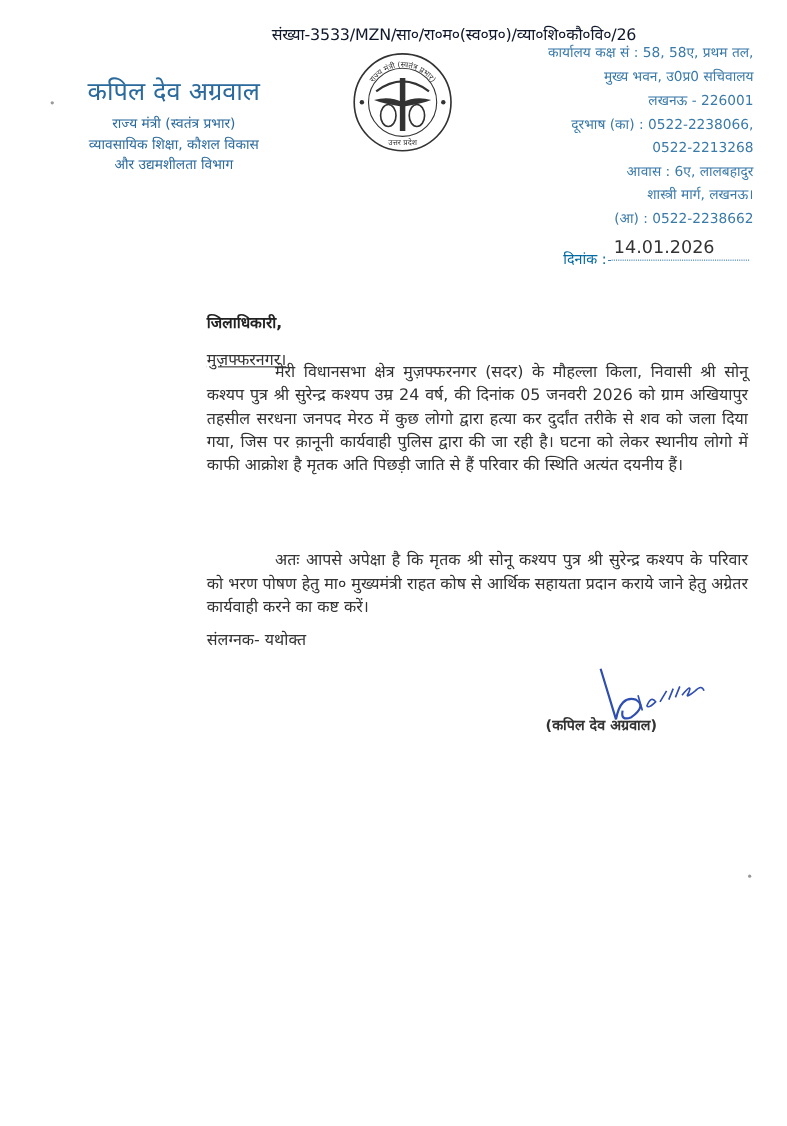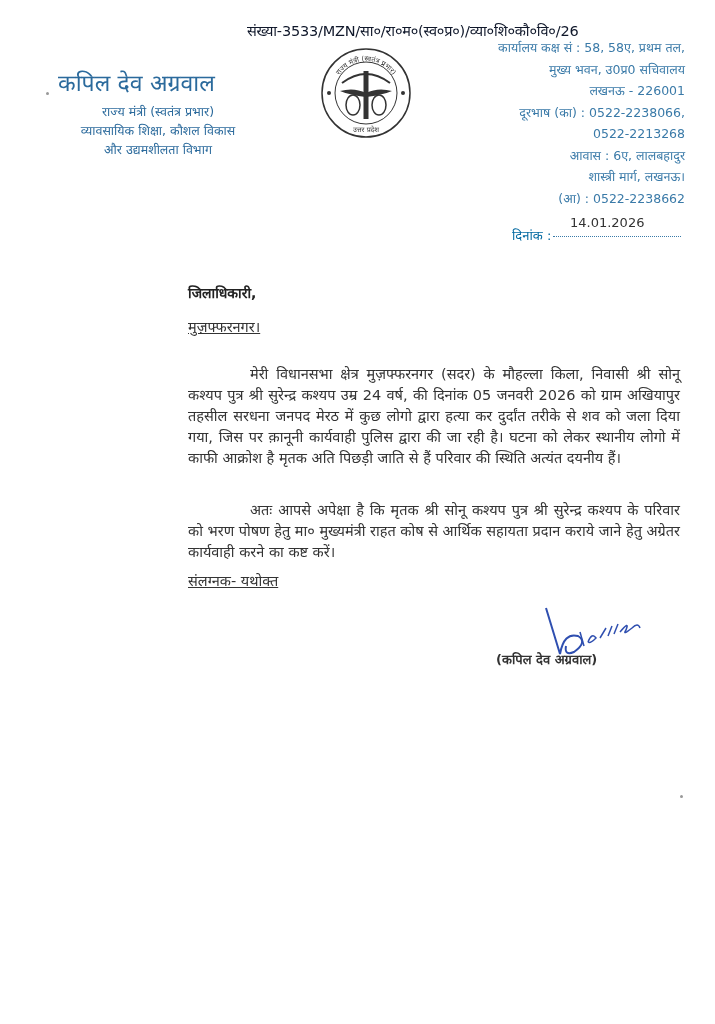--- a/index.html
+++ b/index.html
@@ -1,33 +1,33 @@
 <!DOCTYPE html>
 <html><head>
 <meta charset="utf-8">
 <style>
   html, body { margin:0; padding:0; }
   body { width:715px; height:1024px; background:#ffffff; position:relative; overflow:hidden;
          font-family:"DejaVu Sans", "Liberation Sans", sans-serif; color:#222; }
   .abs { position:absolute; }
   .ref-no { left:247px; top:20px; font-size:14.5px; color:#0f172a; white-space:nowrap; letter-spacing:-0.2px; }
-  .name-title { left:58px; top:66px; width:200px; font-size:23px; color:#2b6a9c; font-weight:500; }
+  .name-title { left:58px; top:66px; width:200px; text-align:center; font-size:23px; color:#2b6a9c; font-weight:500; }
   .left-lines { left:40px; top:102px; width:236px; text-align:center; font-size:12.5px; color:#2b6a9c; line-height:19px; }
   .emblem { left:320px; top:47px; width:92px; height:92px; }
   .right-addr { right:30px; top:37px; width:260px; text-align:right; font-size:12.5px; color:#3a7aa8; line-height:21.5px; }
   .date-label { left:512px; top:226px; font-size:13px; color:#0369a1; }
   .date-dots { left:553px; top:236px; width:128px; border-bottom:1.5px dotted #3a7aa8; height:0; }
-  .date-val { left:558px; top:215px; font-size:13px; color:#333;margin-left:12px; }
+  .date-val { left:558px; top:215px; font-size:16px; color:#333; }
   .addr-to { left:188px; top:283px; font-size:14px; font-weight:bold; color:#222; }
   .addr-city { left:188px; top:316px; font-size:14.5px; color:#333; text-decoration:underline; }
   .para { left:188px; width:492px; font-size:14.5px; color:#333; line-height:21px; text-align:justify; }
-  .p1 { top:364px; }
+  .p1 { top:329px; }
   .p2 { top:500px; }
   .indent { display:inline-block; width:62px; }
-  .enclosure { left:188px; top:570px; font-size:14.5px; color:#333; text-decoration:underline; }
+  .enclosure { left:188px; top:570px; font-size:14.5px; color:#333; }
   .signature { left:540px; top:602px; width:110px; height:62px; }
   .sign-name { left:496px; top:650px; font-size:13px; font-weight:bold; color:#333; }
   .speck { width:3px; height:3px; background:#999; border-radius:50%; }
 </style>
 </head>
 <body>
 
 <div class="abs ref-no">संख्या-3533/MZN/सा०/रा०म०(स्व०प्र०)/व्या०शि०कौ०वि०/26</div>
 
 <div class="abs name-title">कपिल देव अग्रवाल</div>

